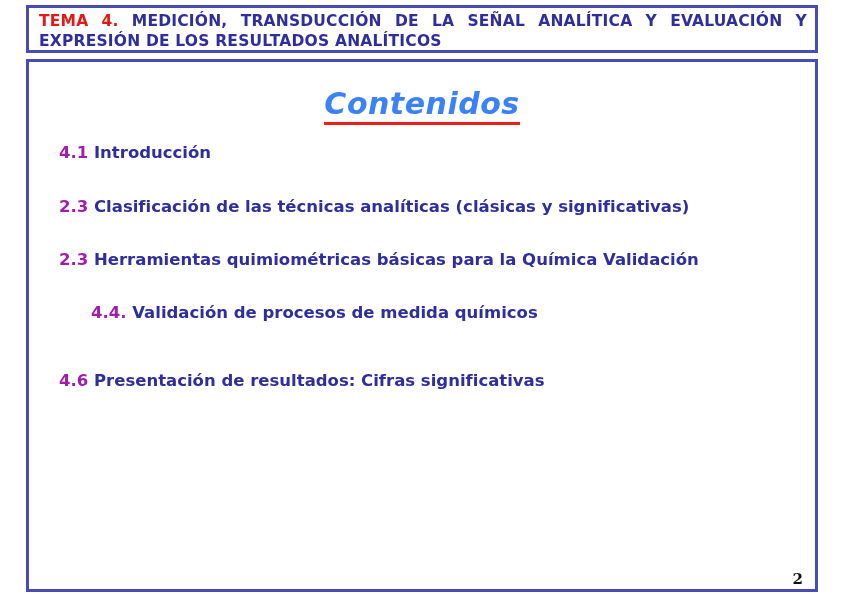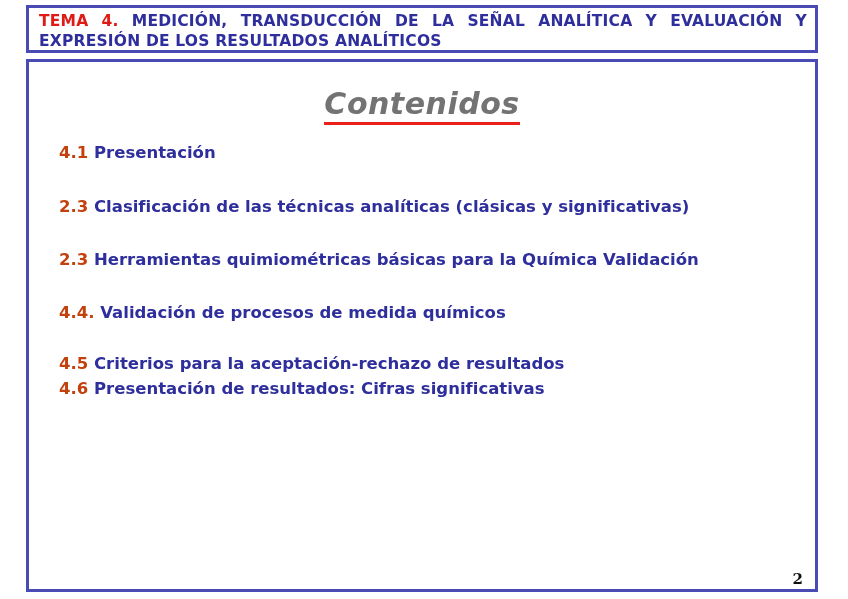--- a/index.html
+++ b/index.html
@@ -68,21 +68,21 @@
 
   .slide-title {
     position: absolute;
     left: 0;
     right: 0;
     top: 24px;
     text-align: center;
     font-size: 30px;
     font-weight: bold;
     font-style: italic;
-    color: #737373;
+    color: #3b82f6;
     letter-spacing: 0.5px;
   }
   .slide-title span {
     border-bottom: 3px solid #ea2019;
     padding-bottom: 1px;
   }
 
   .toc {
     position: absolute;
     left: 30px;
@@ -93,30 +93,30 @@
   .toc-item {
     font-size: 16.5px;
     font-weight: bold;
     color: #2e2e9c;
     line-height: 25px;
     text-align: justify;
     text-align-last: left;
     -moz-text-align-last: left;
   }
   .toc-item .num {
-    color: #c2410c;
+    color: #a21caf;
   }
 
   
   .gap-1 { margin-top: 0px; }
   .gap-2 { margin-top: 29px; }
   .gap-3 { margin-top: 28px; }
-  .gap-4 { margin-top: 28px; }
+  .gap-4 { margin-top: 28px; margin-left: 32px; }
   .gap-5 { margin-top: 26px; }
-  .gap-6 { }
+  .gap-6 { margin-top: 43px; }
 
   .page-number {
     position: absolute;
     right: 12px;
     bottom: 1px;
     font-size: 15px;
     font-weight: bold;
     color: #111111;
     font-family: "DejaVu Serif", "Liberation Serif", serif;
   }
@@ -136,42 +136,38 @@
   <div class="body-box">
 
     <div class="slide-title">
       <span>Contenidos</span>
     </div>
 
     <div class="toc">
 
       <div class="toc-item gap-1">
         <span class="num">4.1</span>
-        <span>Presentación</span>
+        <span>Introducción</span>
       </div>
 
       <div class="toc-item gap-2">
         <span class="num">2.3</span>
         <span>Clasificación de las técnicas analíticas (clásicas y significativas)</span>
       </div>
 
       <div class="toc-item gap-3">
         <span class="num">2.3</span>
         <span>Herramientas quimiométricas básicas para la Química Validación</span>
       </div>
 
       <div class="toc-item gap-4">
         <span class="num">4.4.</span>
         <span>Validación de procesos de medida químicos</span>
       </div>
 
-      <div class="toc-item gap-5">
-        <span class="num">4.5</span>
-        <span>Criterios para la aceptación-rechazo de resultados</span>
-      </div>
 
       <div class="toc-item gap-6">
         <span class="num">4.6</span>
         <span>Presentación de resultados: Cifras significativas</span>
       </div>
 
     </div>
 
     <div class="page-number">2</div>
 

